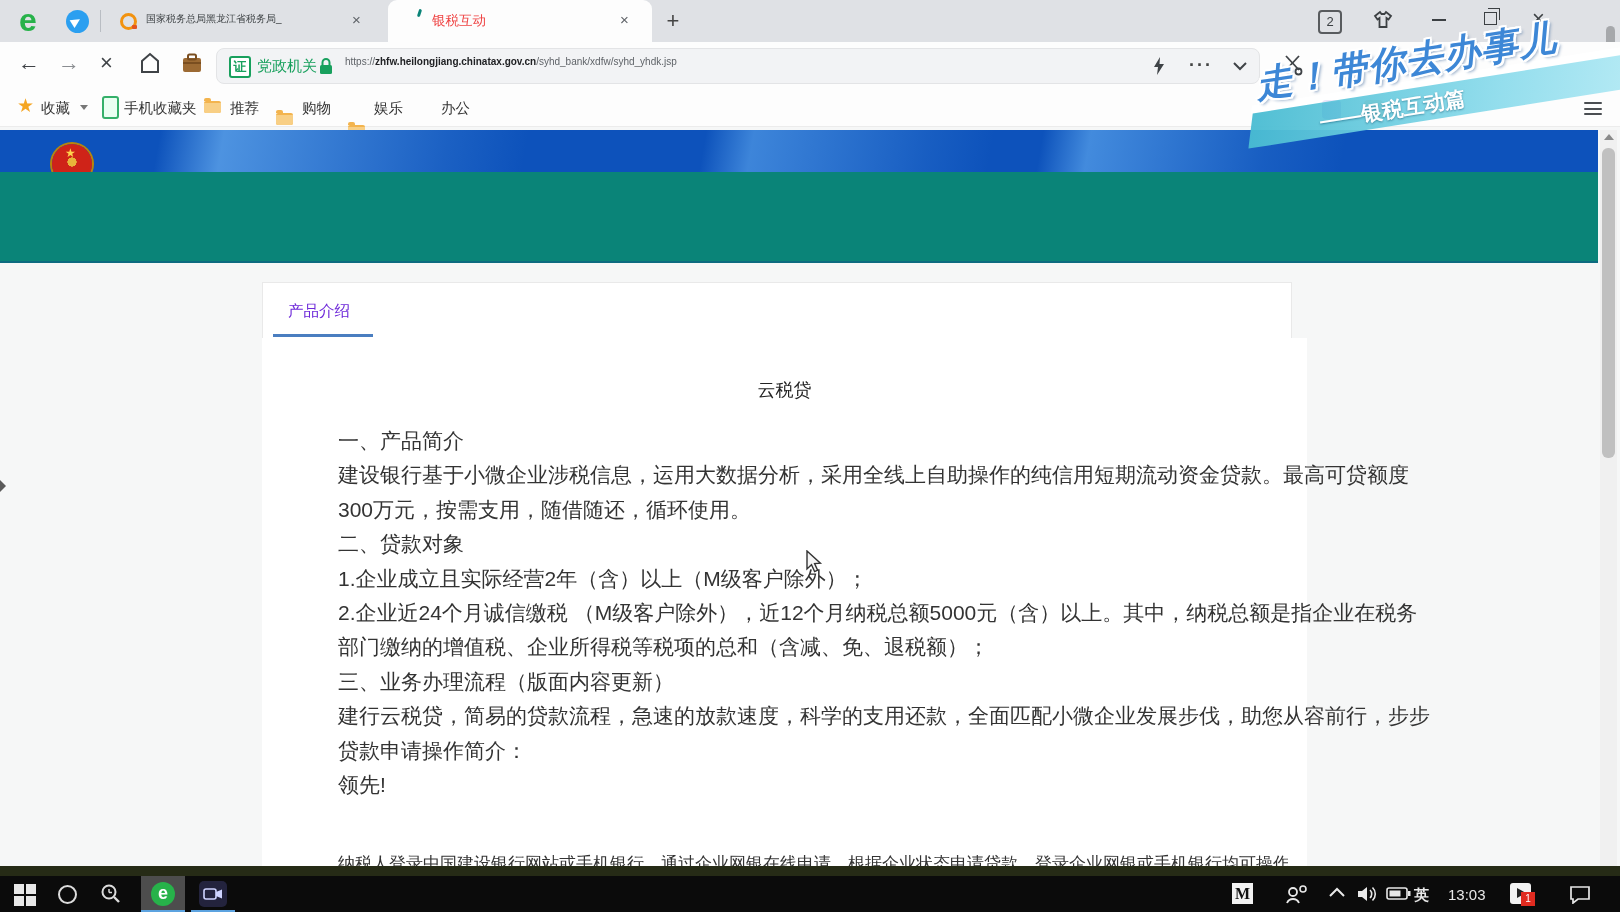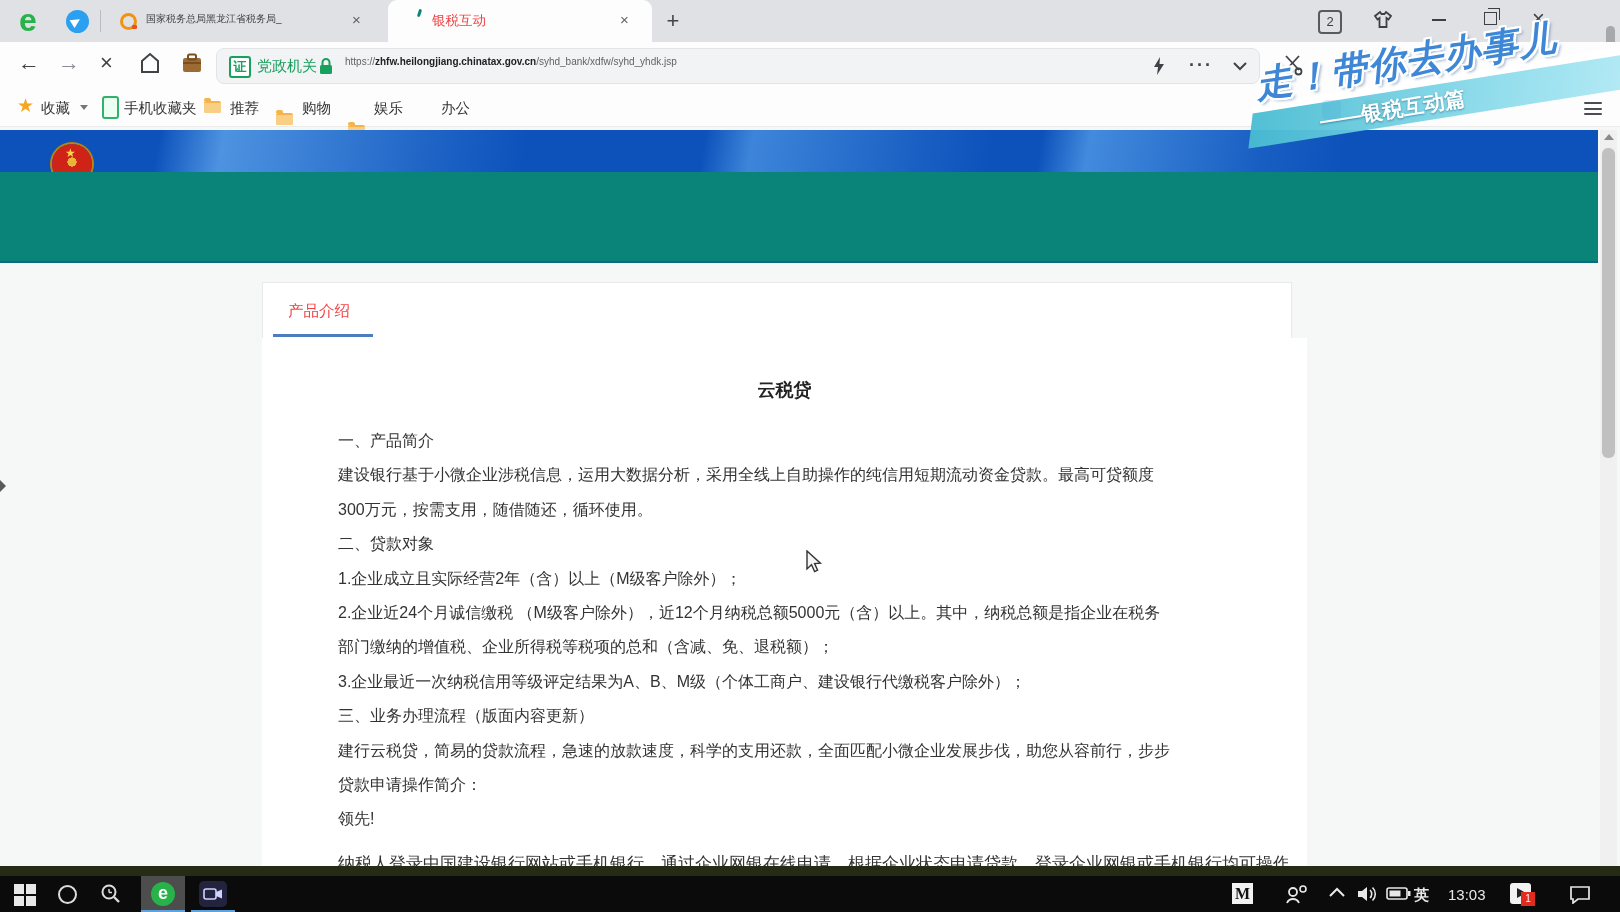--- a/index.html
+++ b/index.html
@@ -61,25 +61,25 @@
   .bannerteal{left:0;top:172px;width:1598px;height:89px;background:#0a8478;border-bottom:2px solid #0d6b80;}
   
   .sbtrack{left:1600px;top:130px;width:17px;height:736px;background:#f0f0f0;}
   .sbarrow{left:1604px;top:134px;width:0;height:0;border-left:5px solid transparent;border-right:5px solid transparent;
            border-bottom:6px solid #8a8a8a;}
   .sbthumb{left:1602px;top:148px;width:13px;height:310px;background:#c0c0c0;border-radius:6px;}
   .edgehandle{left:0px;top:480px;width:0;height:0;border-top:6px solid transparent;border-bottom:6px solid transparent;
               border-left:6px solid #5a5a5a;}
   
   .cardhead{left:262px;top:282px;width:1028px;height:56px;background:#fff;border:1px solid #e9e9e9;}
-  .cardtab{left:25px;top:18px;font-size:15.5px;color:#ef4444;}
+  .cardtab{left:25px;top:18px;font-size:15.5px;color:#6d28d9;}
   .cardline{left:10px;top:51px;width:100px;height:3px;background:#4a7ec0;}
   .contentbox{left:262px;top:338px;width:1045px;height:528px;background:#fff;}
-  .pgtitle{left:0px;top:40px;width:1045px;text-align:center;font-size:18px;font-weight:700;color:#222;}
-  .plines{left:76px;top:86px;width:930px;font-size:16px;color:#333;line-height:34.4px;white-space:nowrap;}
+  .pgtitle{left:0px;top:40px;width:1045px;text-align:center;font-size:18px;font-weight:400;color:#222;}
+  .plines{left:76px;top:86px;width:930px;font-size:21px;color:#333;line-height:34.4px;white-space:nowrap;}
   .pline{height:34.4px;}
   .clipline{left:76px;top:514px;width:950px;height:14px;overflow:hidden;font-size:17px;color:#333;white-space:nowrap;}
   
   .cursor{left:804px;top:550px;z-index:80;}
   
   .wm{left:1252px;top:26px;width:400px;height:120px;transform:rotate(-9deg);z-index:50;pointer-events:none;}
   .wmslab1{position:absolute;left:-6px;top:56px;width:420px;height:34px;transform:skewX(-16deg);
            background:linear-gradient(90deg,#49bcd2,#8edcEC 60%,#b9ecf6);opacity:.95;}
   .wmslab2{position:absolute;left:-2px;top:48px;width:420px;height:9px;transform:skewX(-16deg);
            background:rgba(255,255,255,.85);}
@@ -234,21 +234,20 @@
   <div class="abs contentbox">
     <div class="abs pgtitle">云税贷</div>
     <div class="abs plines">
       <div class="pline">一、产品简介</div>
       <div class="pline">建设银行基于小微企业涉税信息，运用大数据分析，采用全线上自助操作的纯信用短期流动资金贷款。最高可贷额度</div>
       <div class="pline">300万元，按需支用，随借随还，循环使用。</div>
       <div class="pline">二、贷款对象</div>
       <div class="pline">1.企业成立且实际经营2年（含）以上（M级客户除外）；</div>
       <div class="pline">2.企业近24个月诚信缴税 （M级客户除外），近12个月纳税总额5000元（含）以上。其中，纳税总额是指企业在税务</div>
       <div class="pline">部门缴纳的增值税、企业所得税等税项的总和（含减、免、退税额）；</div>
-      <div class="pline">3.企业最近一次纳税信用等级评定结果为A、B、M级（个体工商户、建设银行代缴税客户除外）；</div>
       <div class="pline">三、业务办理流程（版面内容更新）</div>
       <div class="pline">建行云税贷，简易的贷款流程，急速的放款速度，科学的支用还款，全面匹配小微企业发展步伐，助您从容前行，步步</div>
       <div class="pline">贷款申请操作简介：</div>
       <div class="pline">领先!</div>
     </div>
     <div class="abs clipline">纳税人登录中国建设银行网站或手机银行，通过企业网银在线申请，根据企业状态申请贷款，登录企业网银或手机银行均可操作办理，也可申请</div>
   </div>
 
   <svg class="abs cursor" width="22" height="24">
     <path d="M3 1 L3 19 L7.5 14.8 L10.6 21.6 L13.6 20.2 L10.6 13.6 L16.4 13.2 Z" fill="#f5f5f5" stroke="#333" stroke-width="1.4"></path>

